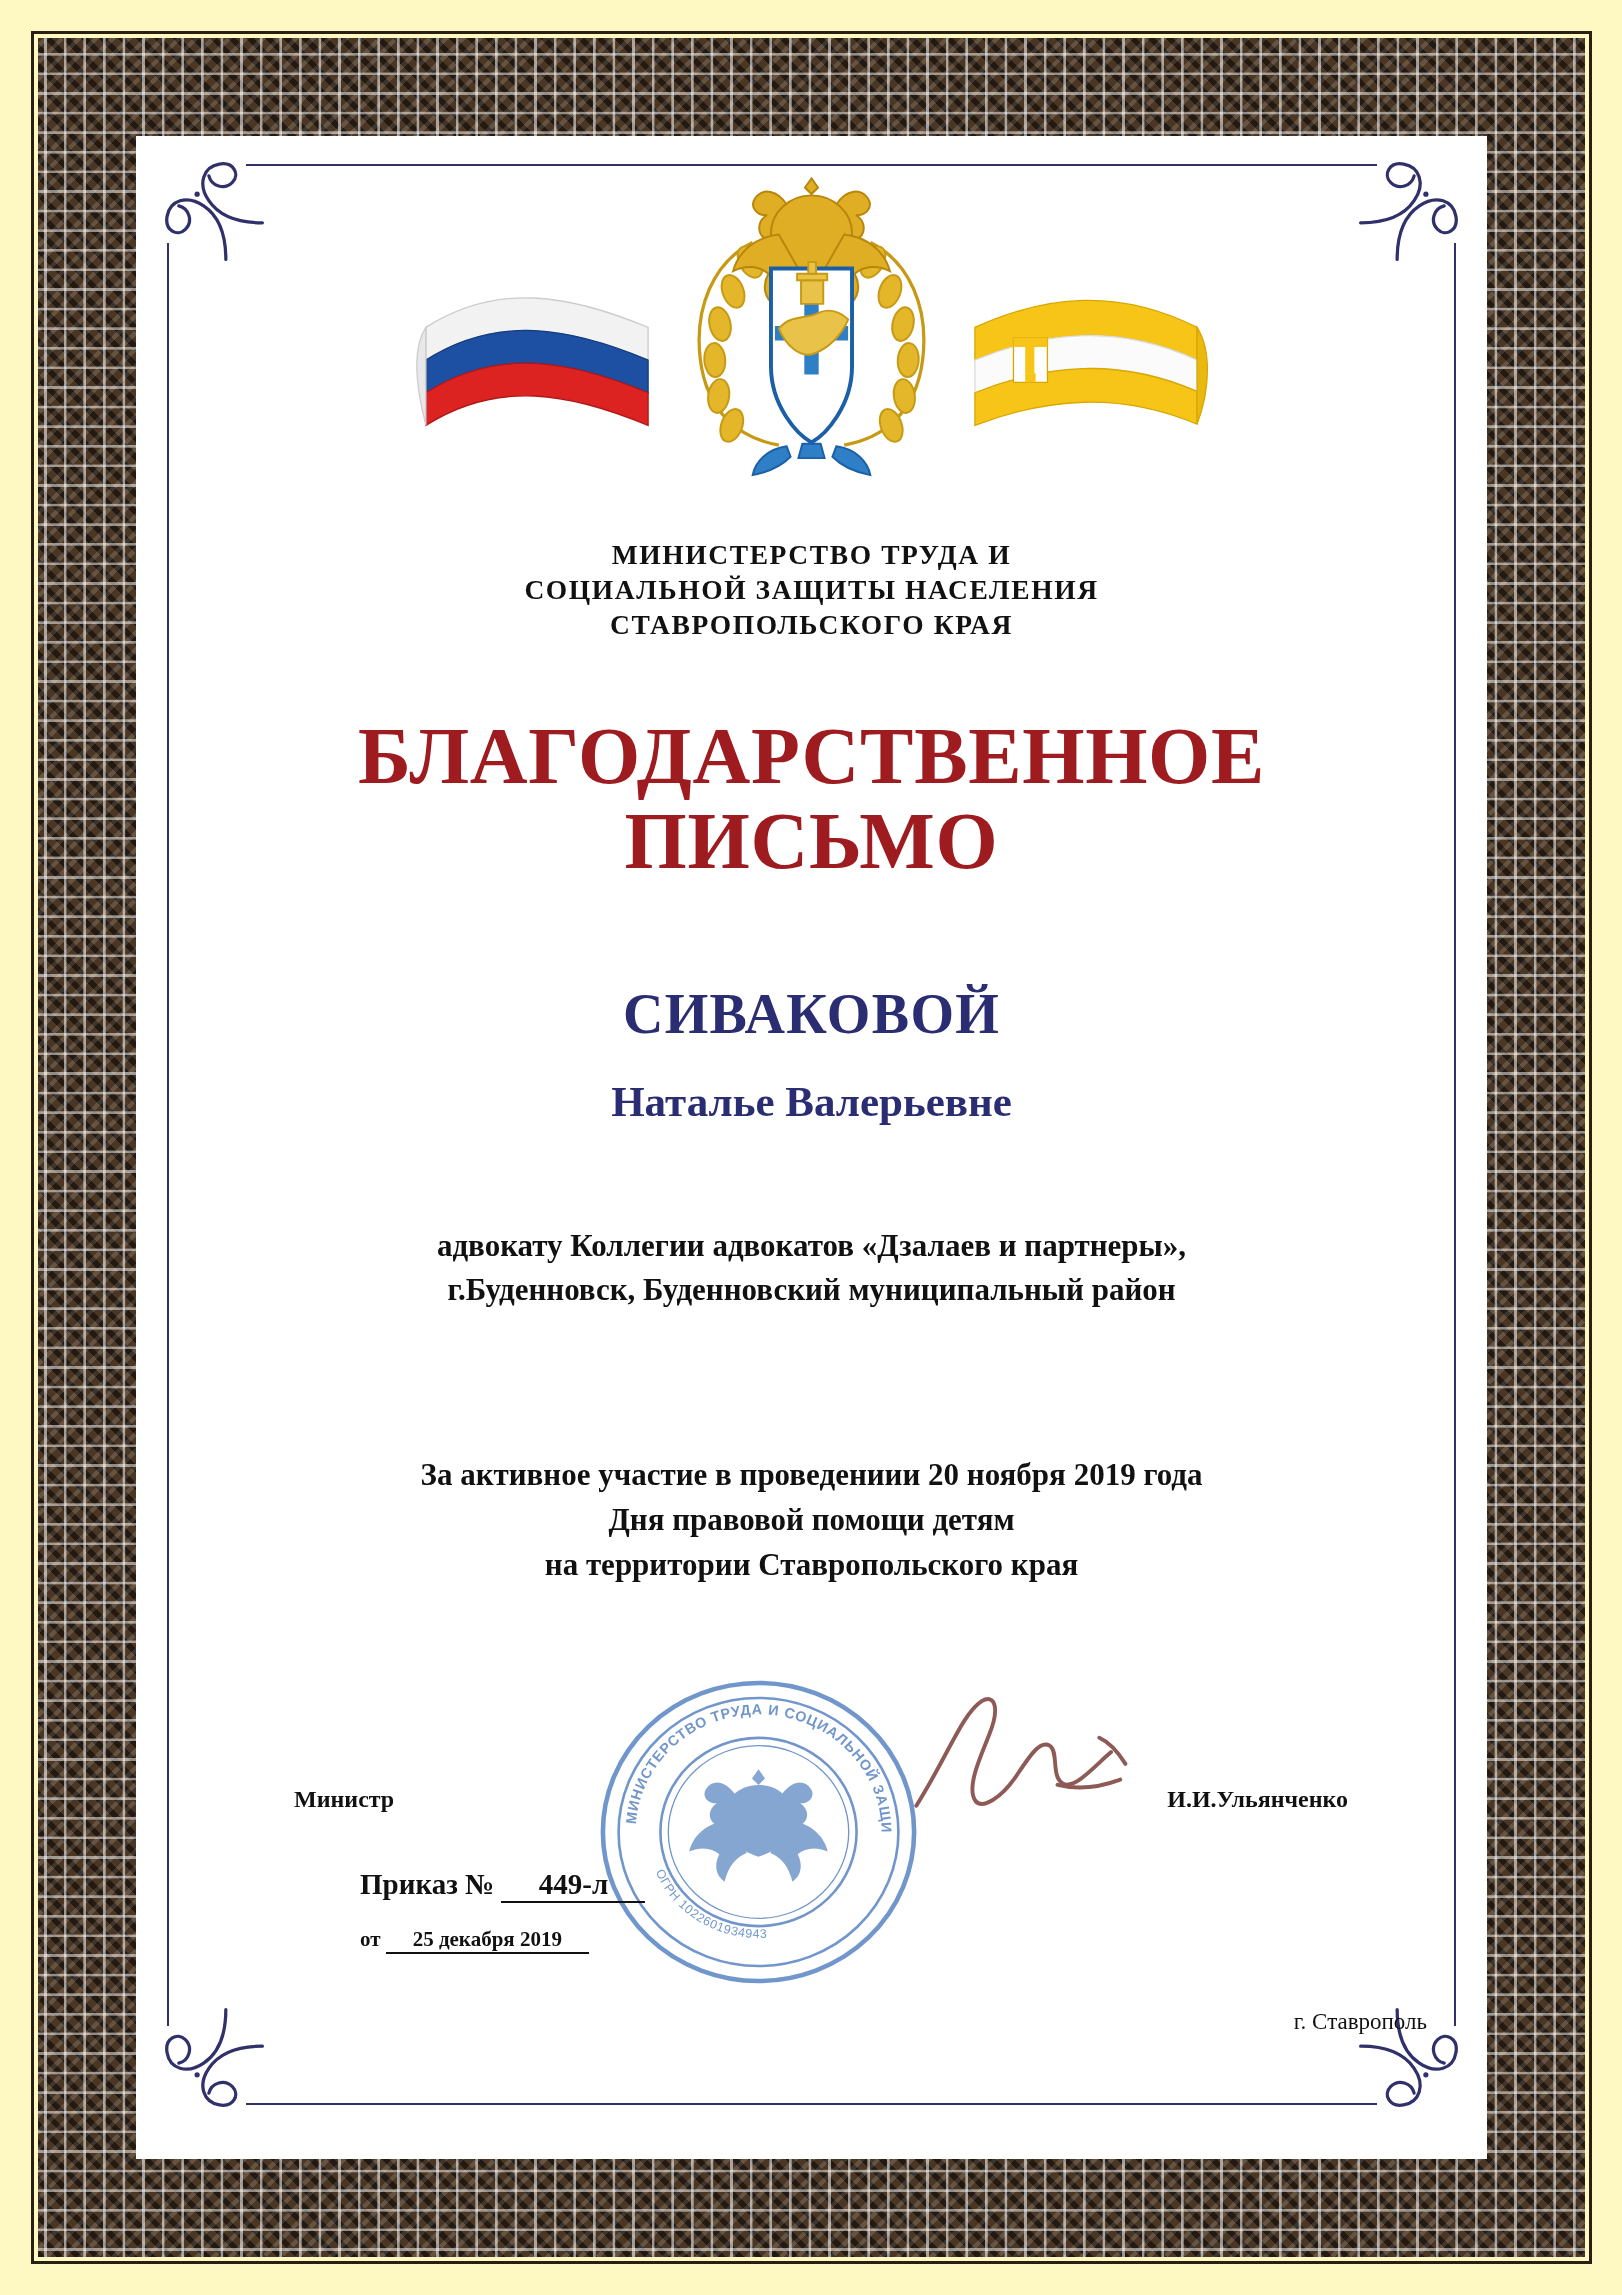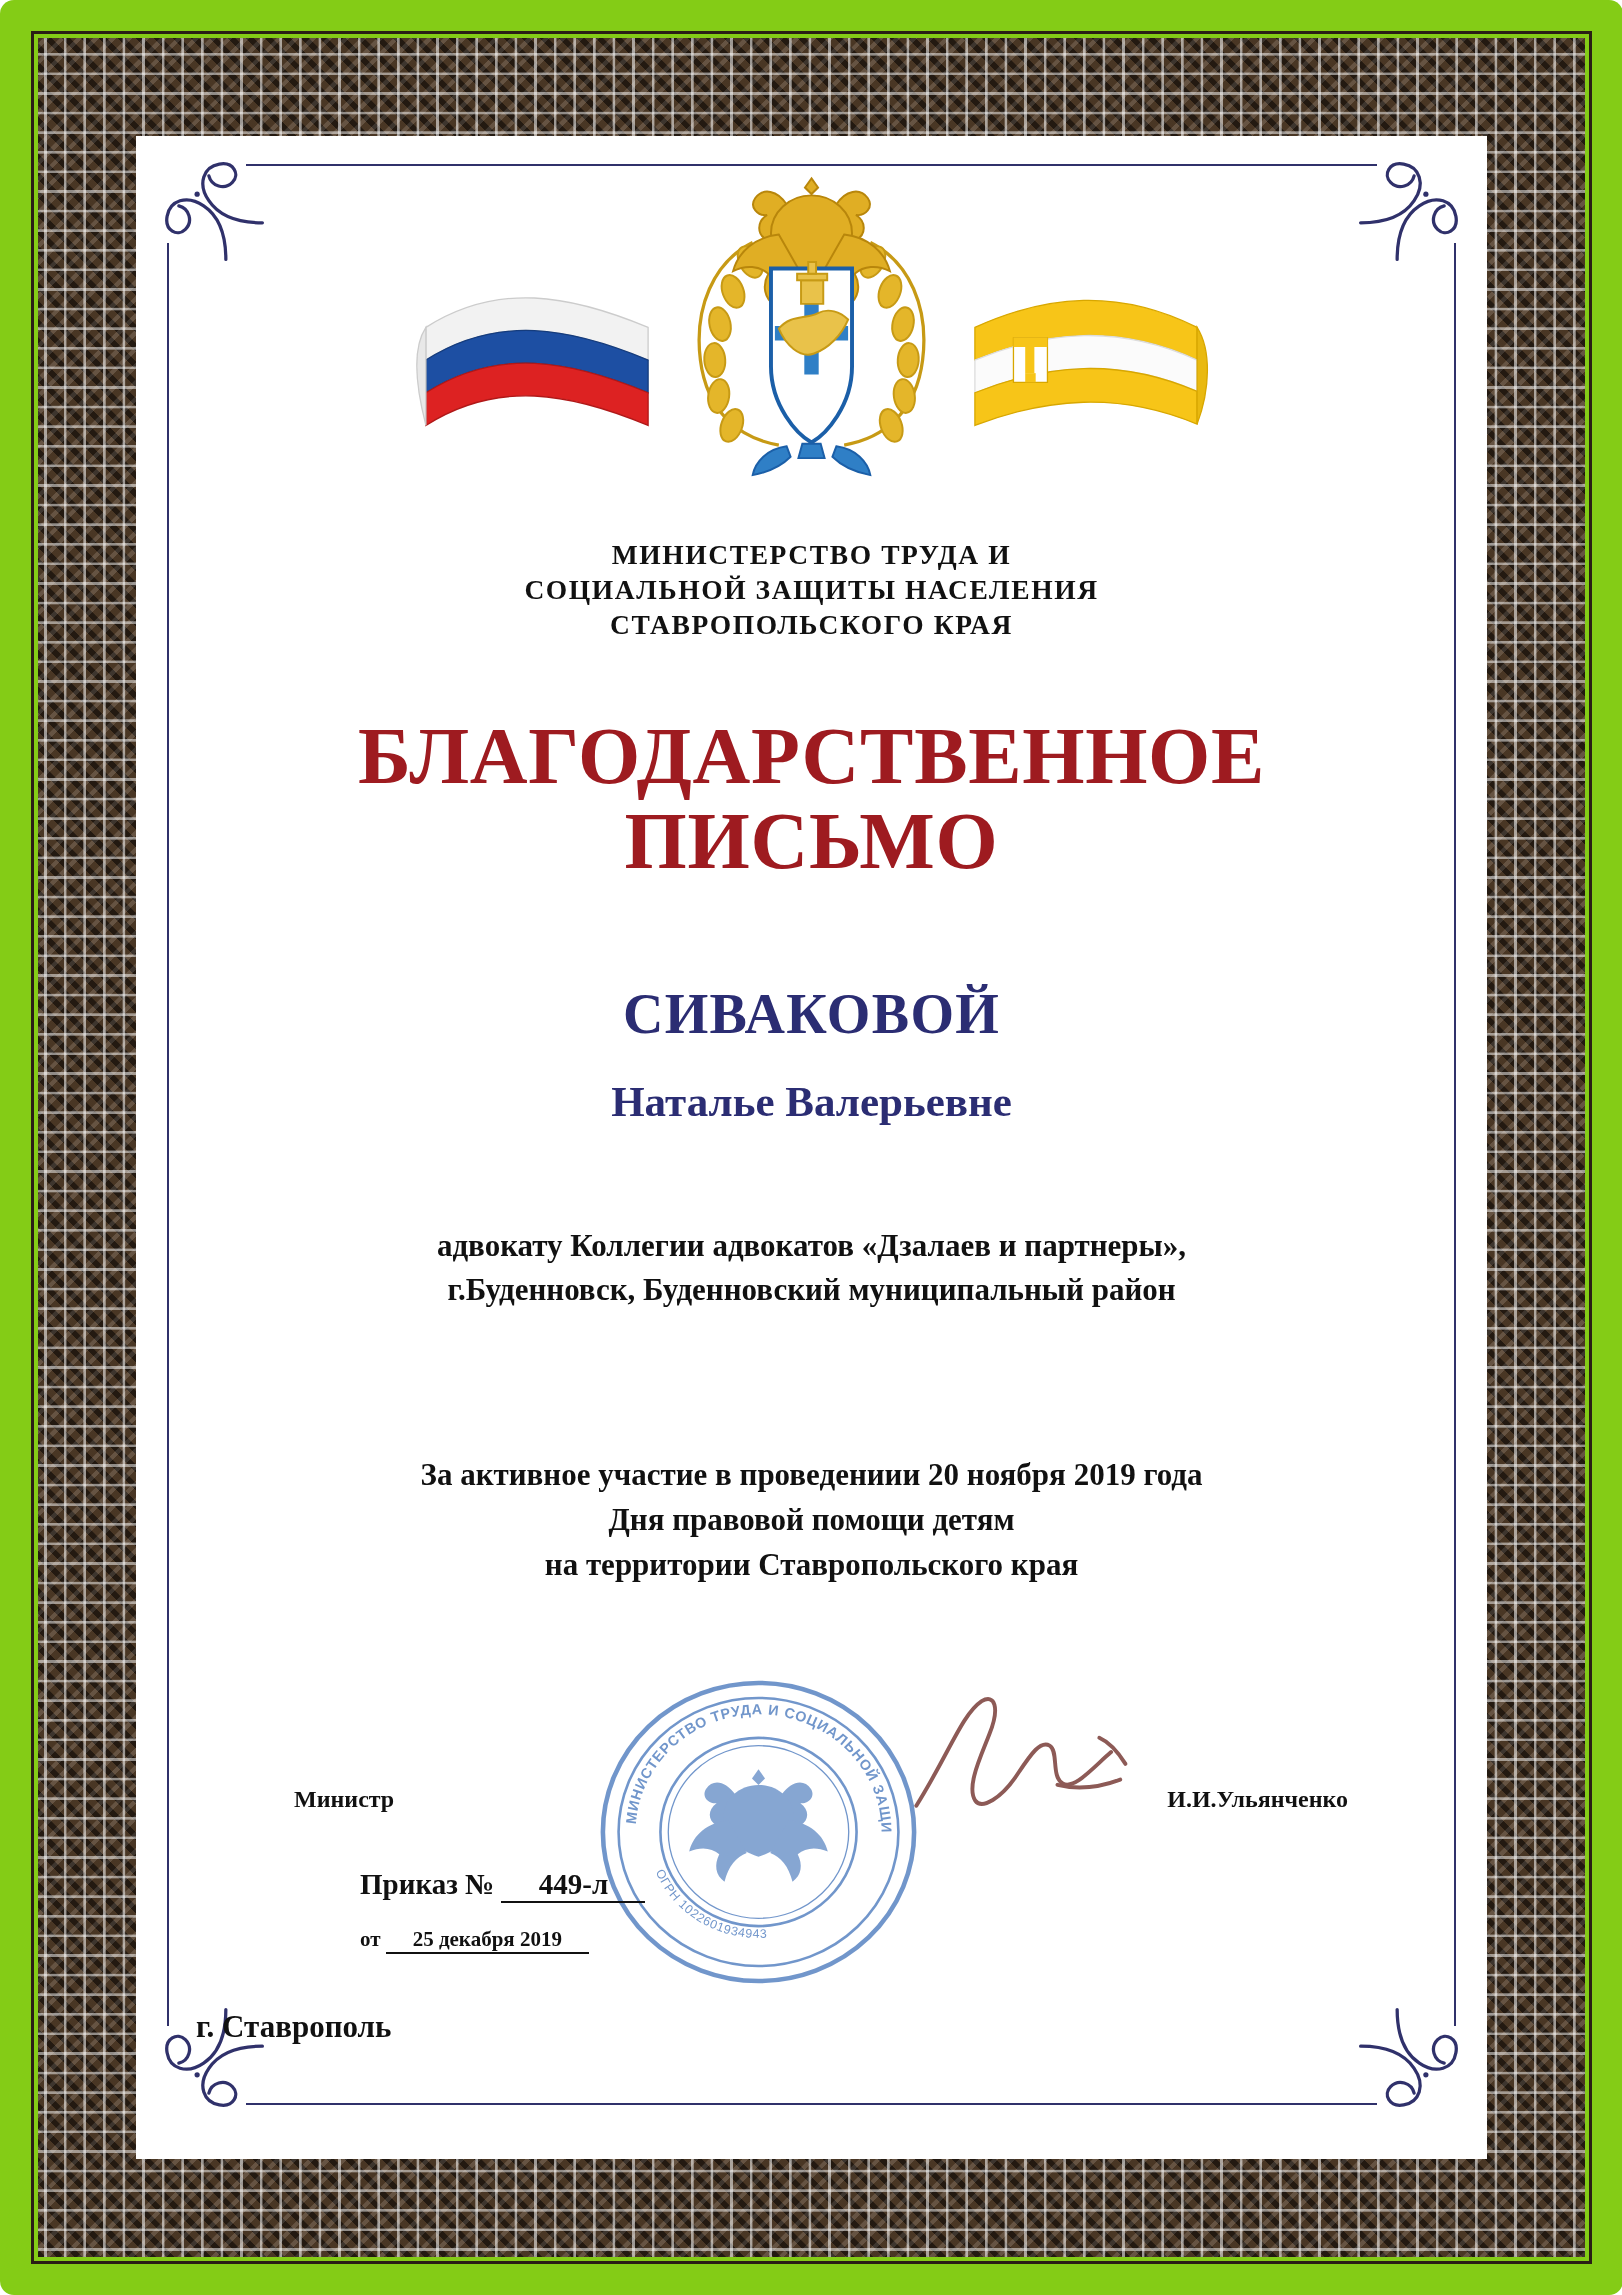--- a/index.html
+++ b/index.html
@@ -12,22 +12,21 @@
     height: 2295px;
     font-family: "Liberation Serif", serif;
     overflow: hidden;
     position: relative;
   }
 
   
   .page {
     position: absolute;
     inset: 0;
-    background: #84cc16;
-    border-radius: 14px;
+    background: #fef9c3;
   }
 
   .ornament-frame {
     position: absolute;
     left: 38px;
     top: 38px;
     right: 38px;
     bottom: 38px;
     
     background-color: #3b2b1d;
@@ -235,25 +234,24 @@
     display: inline-block;
     border-bottom: 2px solid #111;
     min-width: 190px;
     text-align: center;
     padding: 0 6.5px;
   }
   .city {
     position: absolute;
     left: 0; right: 0;
     top: 262px;
-    text-align: left;
-    font-family: "Liberation Serif", serif;
-    font-size: 31px;
-    color: #111111;
-    font-weight: bold;
+    text-align: right;
+    font-family: "Liberation Serif", serif;
+    font-size: 23px;
+    color: #111111;
   }
 
   
   .stamp {
     position: absolute;
     left: 366px;
     top: -85px;
     width: 393px;
     height: 340px;
     opacity: 0.78;

